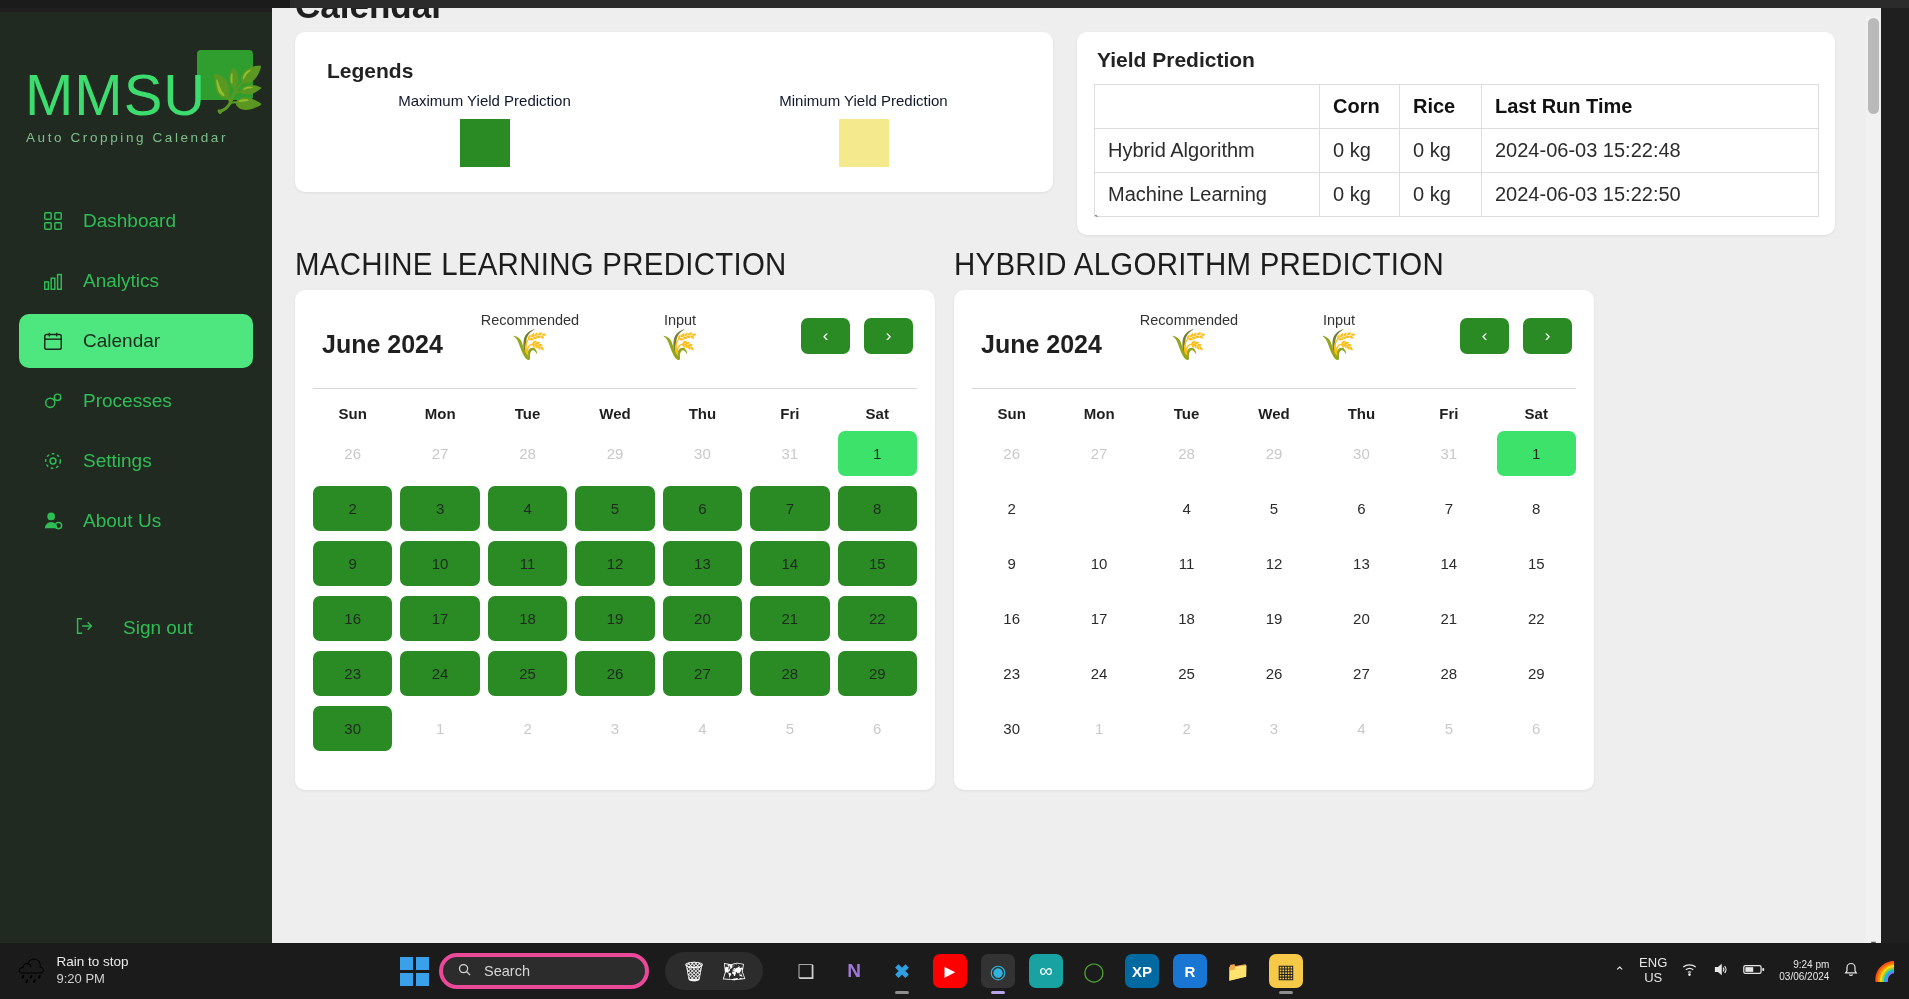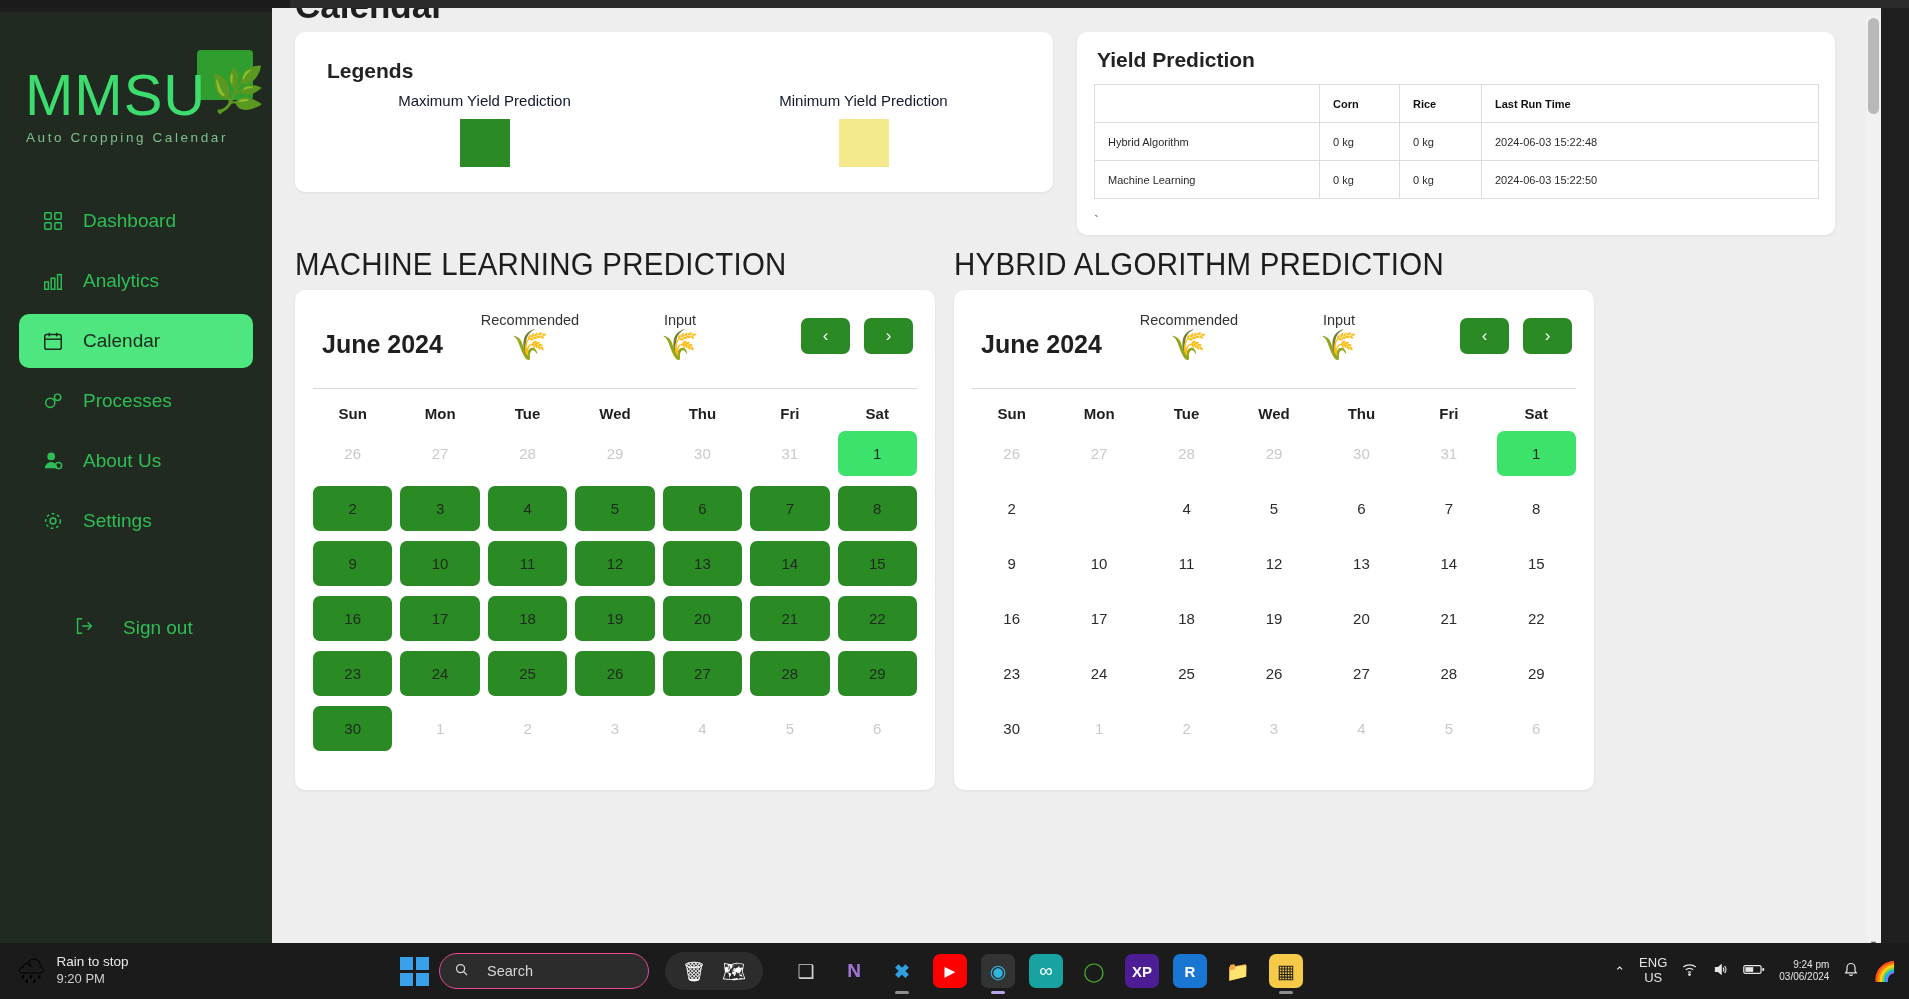--- a/index.html
+++ b/index.html
@@ -110,21 +110,21 @@
     position: absolute; left: 805px; top: 24px;
     width: 758px; height: 203px;
   }
   .yield-title {
     position: absolute; left: 20px; top: 16px;
     font-size: 21px; font-weight: 700; color: #222;
   }
   table.yield {
     position: absolute; left: 17px; top: 52px;
     width: 725px; border-collapse: collapse;
-    font-size: 11px;
+    font-size: 20px;
   }
   table.yield th, table.yield td {
     border: 1px solid #dddddd; padding: 10px 13px;
     text-align: left; color: #2b2b2b; font-weight: 400;
     height: 38px;
   }
   table.yield th { font-weight: 700; color: #111; }
   table.yield th:nth-child(1) { width: 225px; }
   table.yield th:nth-child(2) { width: 80px; }
   table.yield th:nth-child(3) { width: 82px; }
@@ -217,24 +217,24 @@
   .weather .cloud { font-size: 24px; }
   .weather .txt { line-height: 1.25; color: #eaeaea; font-size: 13.5px; }
   .weather .txt .t2 { color: #cfcfcf; font-size: 13px; }
 
   .tb-center {
     position: absolute; left: 400px; display: flex; align-items: center; gap: 10px;
   }
   .winlogo { display: grid; grid-template-columns: 13px 13px; grid-template-rows: 13px 13px; gap: 3px; cursor: pointer; }
   .winlogo i { background: #3aa0ea; display: block; }
   .search-pill {
-    display: flex; align-items: center; gap: 18px;
+    display: flex; align-items: center; gap: 12px;
     width: 210px; height: 36px; background: #2c2c2c; border-radius: 18px;
     padding: 4px 14px; color: #d6d6d6; font-size: 14.5px; cursor: text;
-    border: 1px solid #ec4899;
+    border: 4px solid #ec4899;
   }
   .pinned-pill {
     display: flex; align-items: center; gap: 6px;
     height: 38px; background: #2c2c2c; border-radius: 19px; padding: 0 12px;
     margin-left: 6px;
   }
   .tb-apps { display: flex; align-items: center; gap: 14px; margin-left: 16px; }
   .app {
     width: 34px; height: 34px; border-radius: 7px;
     display: flex; align-items: center; justify-content: center;
@@ -313,36 +313,36 @@
               <circle cx="9" cy="14" r="5"></circle>
               <circle cx="17" cy="8" r="3.5"></circle>
             </svg>
         </span>
         <span>Processes</span>
       </div>
 
       <div class="nav-item">
         <span class="ico">
           <svg width="22" height="22" viewBox="0 0 24 24">
+              <circle cx="12" cy="12" r="3.2"></circle>
+              <circle cx="12" cy="12" r="8" stroke-dasharray="3 3"></circle>
+            </svg>
+        </span>
+        <span>Settings</span>
+      </div>
+
+      <div class="nav-item">
+        <span class="ico">
+          <svg width="22" height="22" viewBox="0 0 24 24">
               <circle cx="10" cy="7" r="3.4" fill="#2fbd55"></circle>
               <path d="M4 20c0-4 3-6 6-6s6 2 6 6" fill="#2fbd55"></path>
               <circle cx="18" cy="17" r="3.4"></circle>
             </svg>
         </span>
         <span>About Us</span>
-      </div>
-
-      <div class="nav-item">
-        <span class="ico">
-          <svg width="22" height="22" viewBox="0 0 24 24">
-              <circle cx="12" cy="12" r="3.2"></circle>
-              <circle cx="12" cy="12" r="8" stroke-dasharray="3 3"></circle>
-            </svg>
-        </span>
-        <span>Settings</span>
       </div>
     </div>
 
     <div class="signout">
       <span class="ico">
         <svg width="22" height="22" viewBox="0 0 24 24">
             <path d="M10 4H5v16h5"></path>
             <path d="M16 8l4 4-4 4"></path>
             <line x1="20" y1="12" x2="10" y2="12"></line>
           </svg>
@@ -606,21 +606,21 @@
         <span class="app">🗺</span>
       </div>
       <div class="tb-apps">
         <div class="app" style="color:#cfcfcf">❑</div>
         <div class="app" style="color:#a177d6;font-weight:700">N</div>
         <div class="app" style="color:#2f9fe0;font-weight:700">✖<span class="dot"></span></div>
         <div class="app" style="background:#ff0000;font-size:14px">▶</div>
         <div class="app act" style="color:#2fb5e0">◉<span class="dot hl"></span></div>
         <div class="app" style="background:#19a2a2">∞</div>
         <div class="app" style="color:#4caf2f">◯</div>
-        <div class="app" style="background:#4c1d95;font-weight:700;font-size:15px">XP</div>
+        <div class="app" style="background:#0369a1;font-weight:700;font-size:15px">XP</div>
         <div class="app" style="background:#1976d2;font-weight:700;font-size:15px">R</div>
         <div class="app" style="color:#f0b429">📁</div>
         <div class="app" style="background:#f7c948;color:#1f1f1f">▦<span class="dot"></span></div>
       </div>
     </div>
 
     <div class="tray">
       <span class="chev">⌃</span>
       <span class="lang">
         <div>ENG</div>

